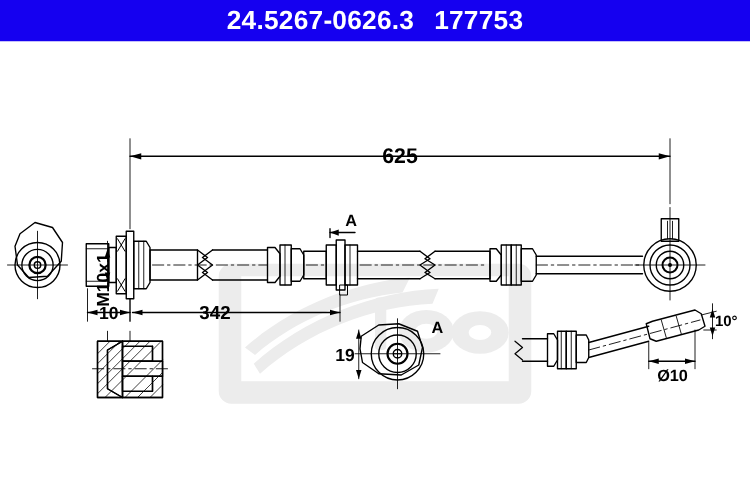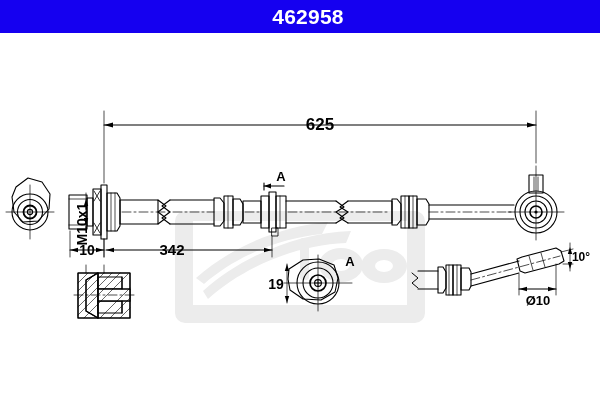--- a/index.html
+++ b/index.html
@@ -44,22 +44,23 @@
 
   
   .wm { pointer-events: none; }
 </style>
 </head>
 <body>
 
 <div id="root">
 
   <div id="header">
+    <span class="hdr-text">24.5267-0626.3</span>
     <span class="hdr-gap"></span>
-    <span class="hdr-text">462958</span>
+    <span class="hdr-text">177753</span>
   </div>
 
   <div id="canvas">
     <svg width="600" height="367" viewBox="0 0 600 367" xmlns="http://www.w3.org/2000/svg">
 
       <g class="wm" fill="#ececec">
 
         <path d="M185,178 h230 a10,10 0 0 1 10,10 v92 a10,10 0 0 1 -10,10 h-230 a10,10 0 0 1 -10,-10 v-92 a10,10 0 0 1 10,-10 z
                  M193,188 v84 h214 v-84 z" fill-rule="evenodd"></path>
 

